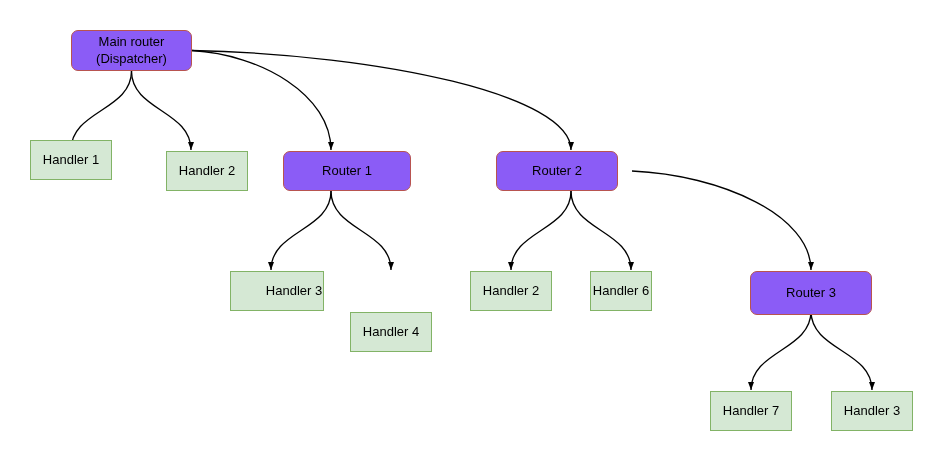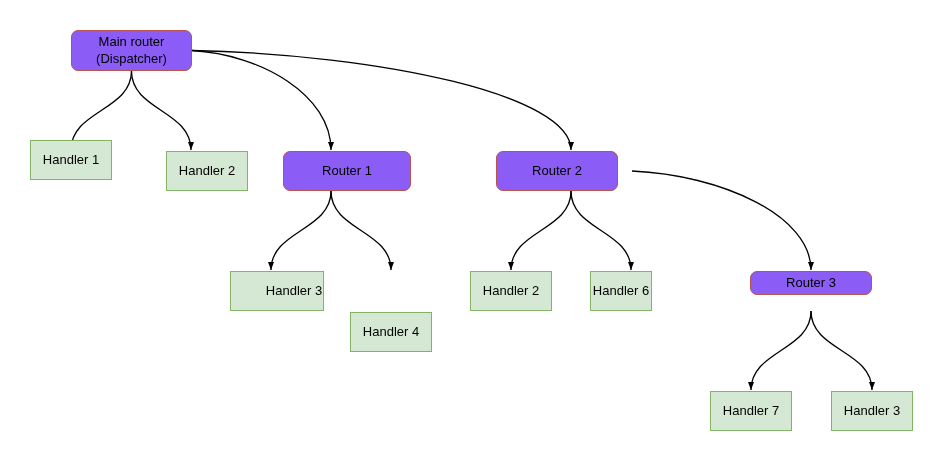--- a/index.html
+++ b/index.html
@@ -79,17 +79,17 @@
       <div class="node router" style="left: 71px; top: 30px; width: 121px; height: 41px;"><span>Main router
 (Dispatcher)</span></div>
       <div class="node handler" style="left: 30px; top: 140px; width: 82px; height: 40px;"><span>Handler 1</span></div>
       <div class="node handler" style="left: 166px; top: 151px; width: 82px; height: 40px;"><span>Handler 2</span></div>
       <div class="node router" style="left: 263px; top: 151px; width: 128px; height: 40px; margin-left: 20px;"><span>Router 1</span></div>
       <div class="node router" style="left: 496px; top: 151px; width: 122px; height: 40px;"><span>Router 2</span></div>
       <div class="node handler" style="left: 230px; top: 271px; width: 94px; height: 40px; padding-left: 34px;"><span>Handler 3</span></div>
       <div class="node handler" style="left: 350px; top: 271px; width: 82px; height: 40px; margin-top: 41px;"><span>Handler 4</span></div>
       <div class="node handler" style="left: 470px; top: 271px; width: 82px; height: 40px;"><span>Handler 2</span></div>
       <div class="node handler" style="left: 590px; top: 271px; width: 62px; height: 40px;"><span>Handler 6</span></div>
-      <div class="node router" style="left: 750px; top: 271px; width: 122px; height: 24px;"><span>Router 3</span></div>
+      <div class="node router" style="left: 750px; top: 271px; width: 122px; height: 44px;"><span>Router 3</span></div>
       <div class="node handler" style="left: 710px; top: 391px; width: 82px; height: 40px; align-items: center;"><span>Handler 7</span></div>
       <div class="node handler" style="left: 831px; top: 391px; width: 82px; height: 40px;"><span>Handler 3</span></div>
     </div>
 </div>
 
 </body></html>

